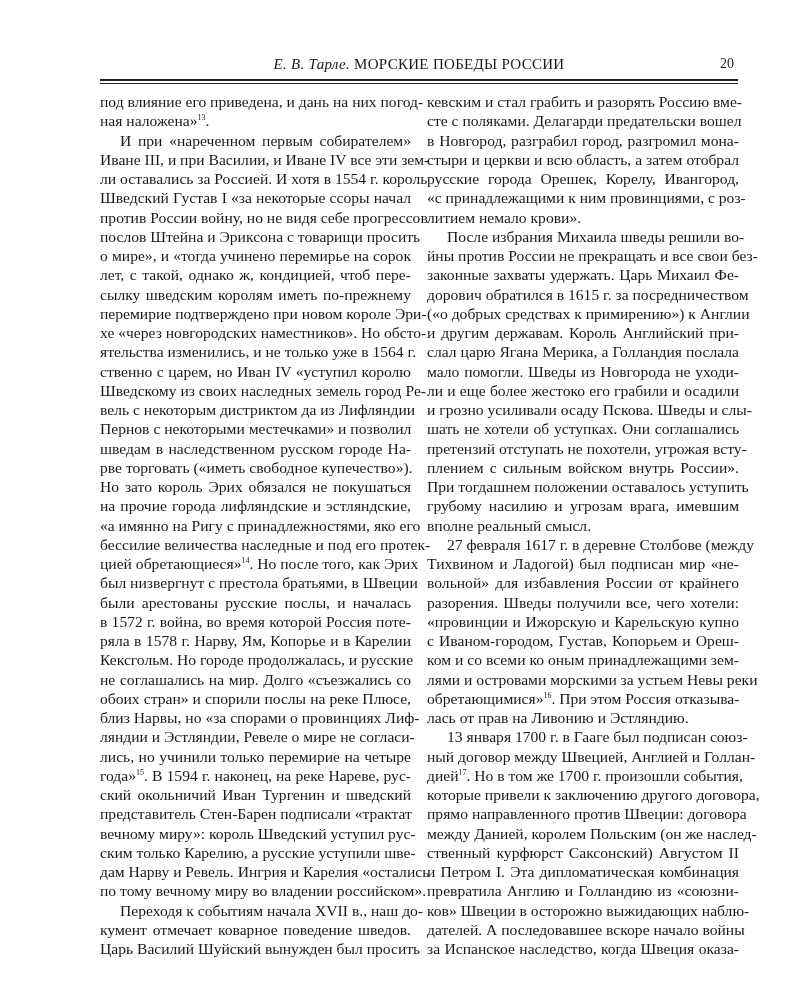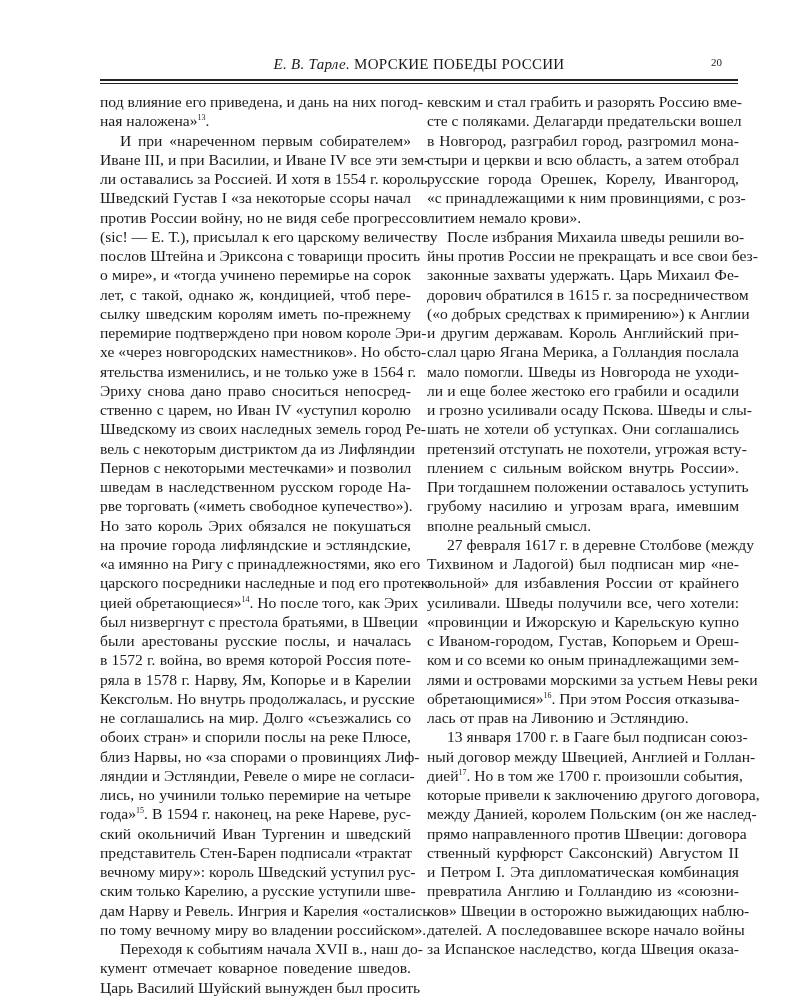--- a/index.html
+++ b/index.html
@@ -2,21 +2,21 @@
 <html><head>
 <meta charset="utf-8">
 <style>
   html, body { margin: 0; padding: 0; background: #ffffff; }
   body { width: 800px; height: 1000px; position: relative; overflow: hidden;
          font-family: "Liberation Serif", "DejaVu Serif", serif; color: #1a1a1a; }
   .header { position: absolute; left: 100px; top: 56px; width: 638px; height: 20px; }
   .header .title { position: absolute; left: 0; right: 0; text-align: center;
                    font-size: 15px; letter-spacing: 0.3px; top: 0; }
   .header .title i { font-style: italic; }
-  .header .pageno { position: absolute; right: 16px; top: 0; font-size: 11px; }
+  .header .pageno { position: absolute; right: 4px; top: 0; font-size: 14px; }
   .rule-thick { position: absolute; left: 100px; width: 638px; top: 79px; height: 2px; background: #222; }
   .rule-thin  { position: absolute; left: 100px; width: 638px; top: 83px; height: 1px; background: #222; }
   .col { position: absolute; top: 92px; font-size: 15.6px; line-height: 19.25px; }
   .col.left  { left: 100px; width: 311px; }
   .col.right { left: 427px; width: 312px; }
   .line { display: block; white-space: nowrap; text-align: justify; text-align-last: justify; height: 19.25px; overflow: visible; }
   .line.last { text-align-last: left; }
   .line.indent { text-indent: 20px; }
   sup { font-size: 8px; vertical-align: 6px; line-height: 0; }
 </style>
@@ -31,45 +31,43 @@
 <div class="rule-thin"></div>
 
 <div class="col left" id="col-left">
     <span class="line"><span>под влияние его приведена, и дань на них погод-</span></span>
     <span class="line last"><span>ная наложена»</span><sup>13</sup><span>.</span></span>
     <span class="line indent"><span>И при «нареченном первым собирателем»</span></span>
     <span class="line"><span>Иване III, и при Василии, и Иване IV все эти зем-</span></span>
     <span class="line"><span>ли оставались за Россией. И хотя в 1554 г. король</span></span>
     <span class="line"><span>Шведский Густав I «за некоторые ссоры начал</span></span>
     <span class="line"><span>против России войну, но не видя себе прогрессов</span></span>
-    <span class="line"><span>(sic! — Е. Т.), присылал к его царскому величеству</span></span>
     <span class="line"><span>послов Штейна и Эриксона с товарищи просить</span></span>
     <span class="line"><span>о мире», и «тогда учинено перемирье на сорок</span></span>
     <span class="line"><span>лет, с такой, однако ж, кондицией, чтоб пере-</span></span>
     <span class="line"><span>сылку шведским королям иметь по-прежнему</span></span>
     <span class="line"><span>перемирие подтверждено при новом короле Эри-</span></span>
     <span class="line"><span>хе «через новгородских наместников». Но обсто-</span></span>
     <span class="line"><span>ятельства изменились, и не только уже в 1564 г.</span></span>
-    <span class="line"><span>Эриху снова дано право сноситься непосред-</span></span>
     <span class="line"><span>ственно с царем, но Иван IV «уступил королю</span></span>
     <span class="line"><span>Шведскому из своих наследных земель город Ре-</span></span>
     <span class="line"><span>вель с некоторым дистриктом да из Лифляндии</span></span>
     <span class="line"><span>Пернов с некоторыми местечками» и позволил</span></span>
     <span class="line"><span>шведам в наследственном русском городе На-</span></span>
     <span class="line"><span>рве торговать («иметь свободное купечество»).</span></span>
     <span class="line"><span>Но зато король Эрих обязался не покушаться</span></span>
     <span class="line"><span>на прочие города лифляндские и эстляндские,</span></span>
     <span class="line"><span>«а имянно на Ригу с принадлежностями, яко его</span></span>
-    <span class="line"><span>царского посредники наследные и под его протек-</span></span>
+    <span class="line"><span>бессилие величества наследные и под его протек-</span></span>
     <span class="line"><span>цией обретающиеся»</span><sup>14</sup><span>. Но после того, как Эрих</span></span>
     <span class="line"><span>был низвергнут с престола братьями, в Швеции</span></span>
     <span class="line"><span>были арестованы русские послы, и началась</span></span>
     <span class="line"><span>в 1572 г. война, во время которой Россия поте-</span></span>
     <span class="line"><span>ряла в 1578 г. Нарву, Ям, Копорье и в Карелии</span></span>
-    <span class="line"><span>Кексгольм. Но внутрь продолжалась, и русские</span></span>
+    <span class="line"><span>Кексгольм. Но городе продолжалась, и русские</span></span>
     <span class="line"><span>не соглашались на мир. Долго «съезжались со</span></span>
     <span class="line"><span>обоих стран» и спорили послы на реке Плюсе,</span></span>
     <span class="line"><span>близ Нарвы, но «за спорами о провинциях Лиф-</span></span>
     <span class="line"><span>ляндии и Эстляндии, Ревеле о мире не согласи-</span></span>
     <span class="line"><span>лись, но учинили только перемирие на четыре</span></span>
     <span class="line"><span>года»</span><sup>15</sup><span>. В 1594 г. наконец, на реке Нареве, рус-</span></span>
     <span class="line"><span>ский окольничий Иван Тургенин и шведский</span></span>
     <span class="line"><span>представитель Стен-Барен подписали «трактат</span></span>
     <span class="line"><span>вечному миру»: король Шведский уступил рус-</span></span>
     <span class="line"><span>ским только Карелию, а русские уступили шве-</span></span>
@@ -99,32 +97,32 @@
     <span class="line"><span>и грозно усиливали осаду Пскова. Шведы и слы-</span></span>
     <span class="line"><span>шать не хотели об уступках. Они соглашались</span></span>
     <span class="line"><span>претензий отступать не похотели, угрожая всту-</span></span>
     <span class="line"><span>плением с сильным войском внутрь России».</span></span>
     <span class="line"><span>При тогдашнем положении оставалось уступить</span></span>
     <span class="line"><span>грубому насилию и угрозам врага, имевшим</span></span>
     <span class="line last"><span>вполне реальный смысл.</span></span>
     <span class="line indent"><span>27 февраля 1617 г. в деревне Столбове (между</span></span>
     <span class="line"><span>Тихвином и Ладогой) был подписан мир «не-</span></span>
     <span class="line"><span>вольной» для избавления России от крайнего</span></span>
-    <span class="line"><span>усиливали. Шведы получили все, чего хотели:</span></span>
+    <span class="line"><span>разорения. Шведы получили все, чего хотели:</span></span>
     <span class="line"><span>«провинции и Ижорскую и Карельскую купно</span></span>
     <span class="line"><span>с Иваном-городом, Густав, Копорьем и Ореш-</span></span>
     <span class="line"><span>ком и со всеми ко оным принадлежащими зем-</span></span>
     <span class="line"><span>лями и островами морскими за устьем Невы реки</span></span>
     <span class="line"><span>обретающимися»</span><sup>16</sup><span>. При этом Россия отказыва-</span></span>
     <span class="line last"><span>лась от прав на Ливонию и Эстляндию.</span></span>
     <span class="line indent"><span>13 января 1700 г. в Гааге был подписан союз-</span></span>
     <span class="line"><span>ный договор между Швецией, Англией и Голлан-</span></span>
     <span class="line"><span>дией</span><sup>17</sup><span>. Но в том же 1700 г. произошли события,</span></span>
     <span class="line"><span>которые привели к заключению другого договора,</span></span>
+    <span class="line"><span>прямо направленного против Швеции: договора</span></span>
     <span class="line"><span>между Данией, королем Польским (он же наслед-</span></span>
-    <span class="line"><span>прямо направленного против Швеции: договора</span></span>
     <span class="line"><span>ственный курфюрст Саксонский) Августом II</span></span>
     <span class="line"><span>и Петром I. Эта дипломатическая комбинация</span></span>
     <span class="line"><span>превратила Англию и Голландию из «союзни-</span></span>
     <span class="line"><span>ков» Швеции в осторожно выжидающих наблю-</span></span>
     <span class="line"><span>дателей. А последовавшее вскоре начало войны</span></span>
     <span class="line"><span>за Испанское наследство, когда Швеция оказа-</span></span>
   </div>
 
 </body></html>

